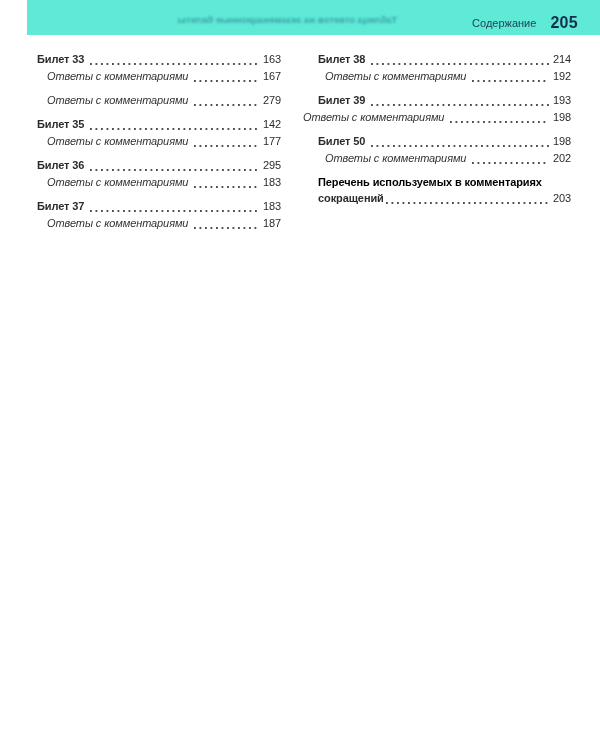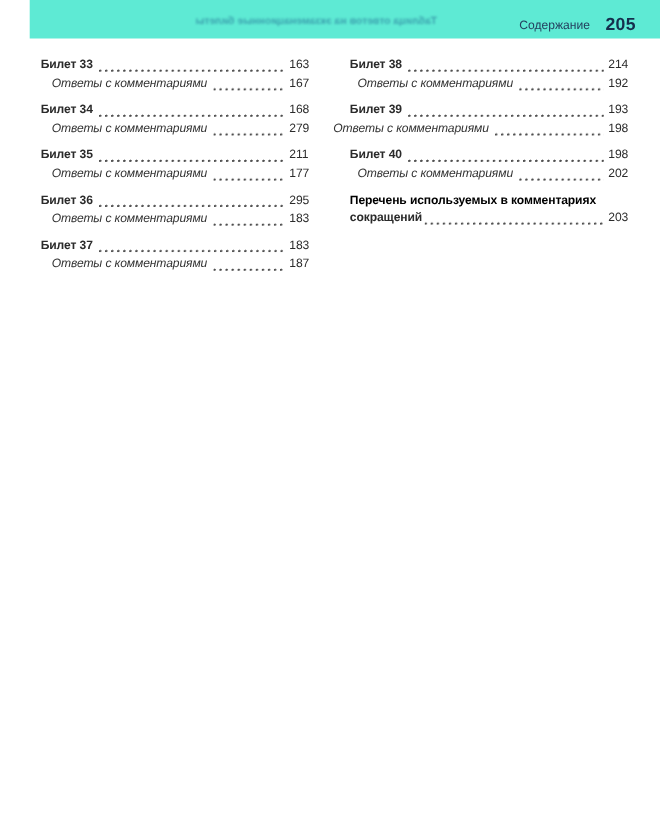--- a/index.html
+++ b/index.html
@@ -67,37 +67,32 @@
         <span class="page-num">163</span>
       </div>
       <div class="row answers">
         <span class="label">Ответы с комментариями</span>
         <span class="leader"></span>
         <span class="page-num">167</span>
       </div>
     </div>
 
     <div class="group">
-      <div class="row title">
-        <span class="label">Билет 34</span>
-        <span class="leader"></span>
-        <span class="page-num">168</span>
-      </div>
       <div class="row answers">
         <span class="label">Ответы с комментариями</span>
         <span class="leader"></span>
         <span class="page-num">279</span>
       </div>
     </div>
 
     <div class="group">
       <div class="row title">
         <span class="label">Билет 35</span>
         <span class="leader"></span>
-        <span class="page-num">211</span>
+        <span class="page-num">142</span>
       </div>
       <div class="row answers">
         <span class="label">Ответы с комментариями</span>
         <span class="leader"></span>
         <span class="page-num">177</span>
       </div>
     </div>
 
     <div class="group">
       <div class="row title">
@@ -150,21 +145,21 @@
       </div>
       <div class="row answers outdent">
         <span class="label">Ответы с комментариями</span>
         <span class="leader"></span>
         <span class="page-num">198</span>
       </div>
     </div>
 
     <div class="group">
       <div class="row title">
-        <span class="label">Билет 40</span>
+        <span class="label">Билет 50</span>
         <span class="leader"></span>
         <span class="page-num">198</span>
       </div>
       <div class="row answers">
         <span class="label">Ответы с комментариями</span>
         <span class="leader"></span>
         <span class="page-num">202</span>
       </div>
     </div>
 

